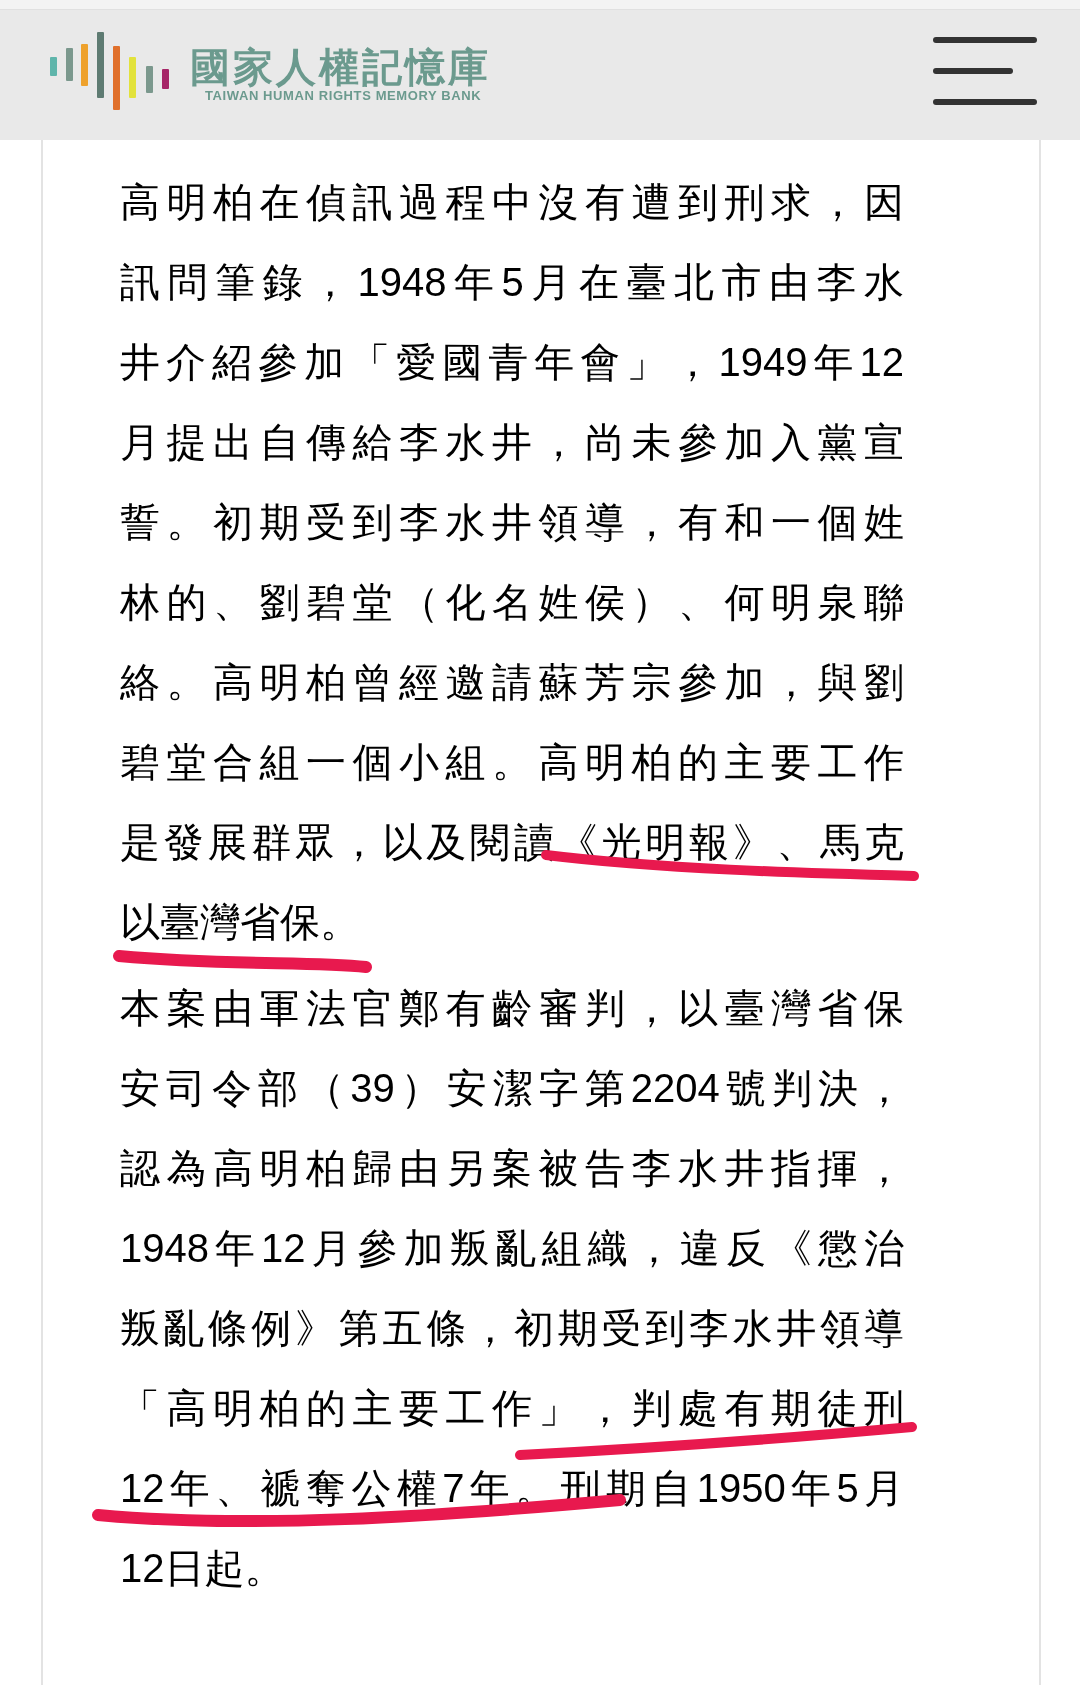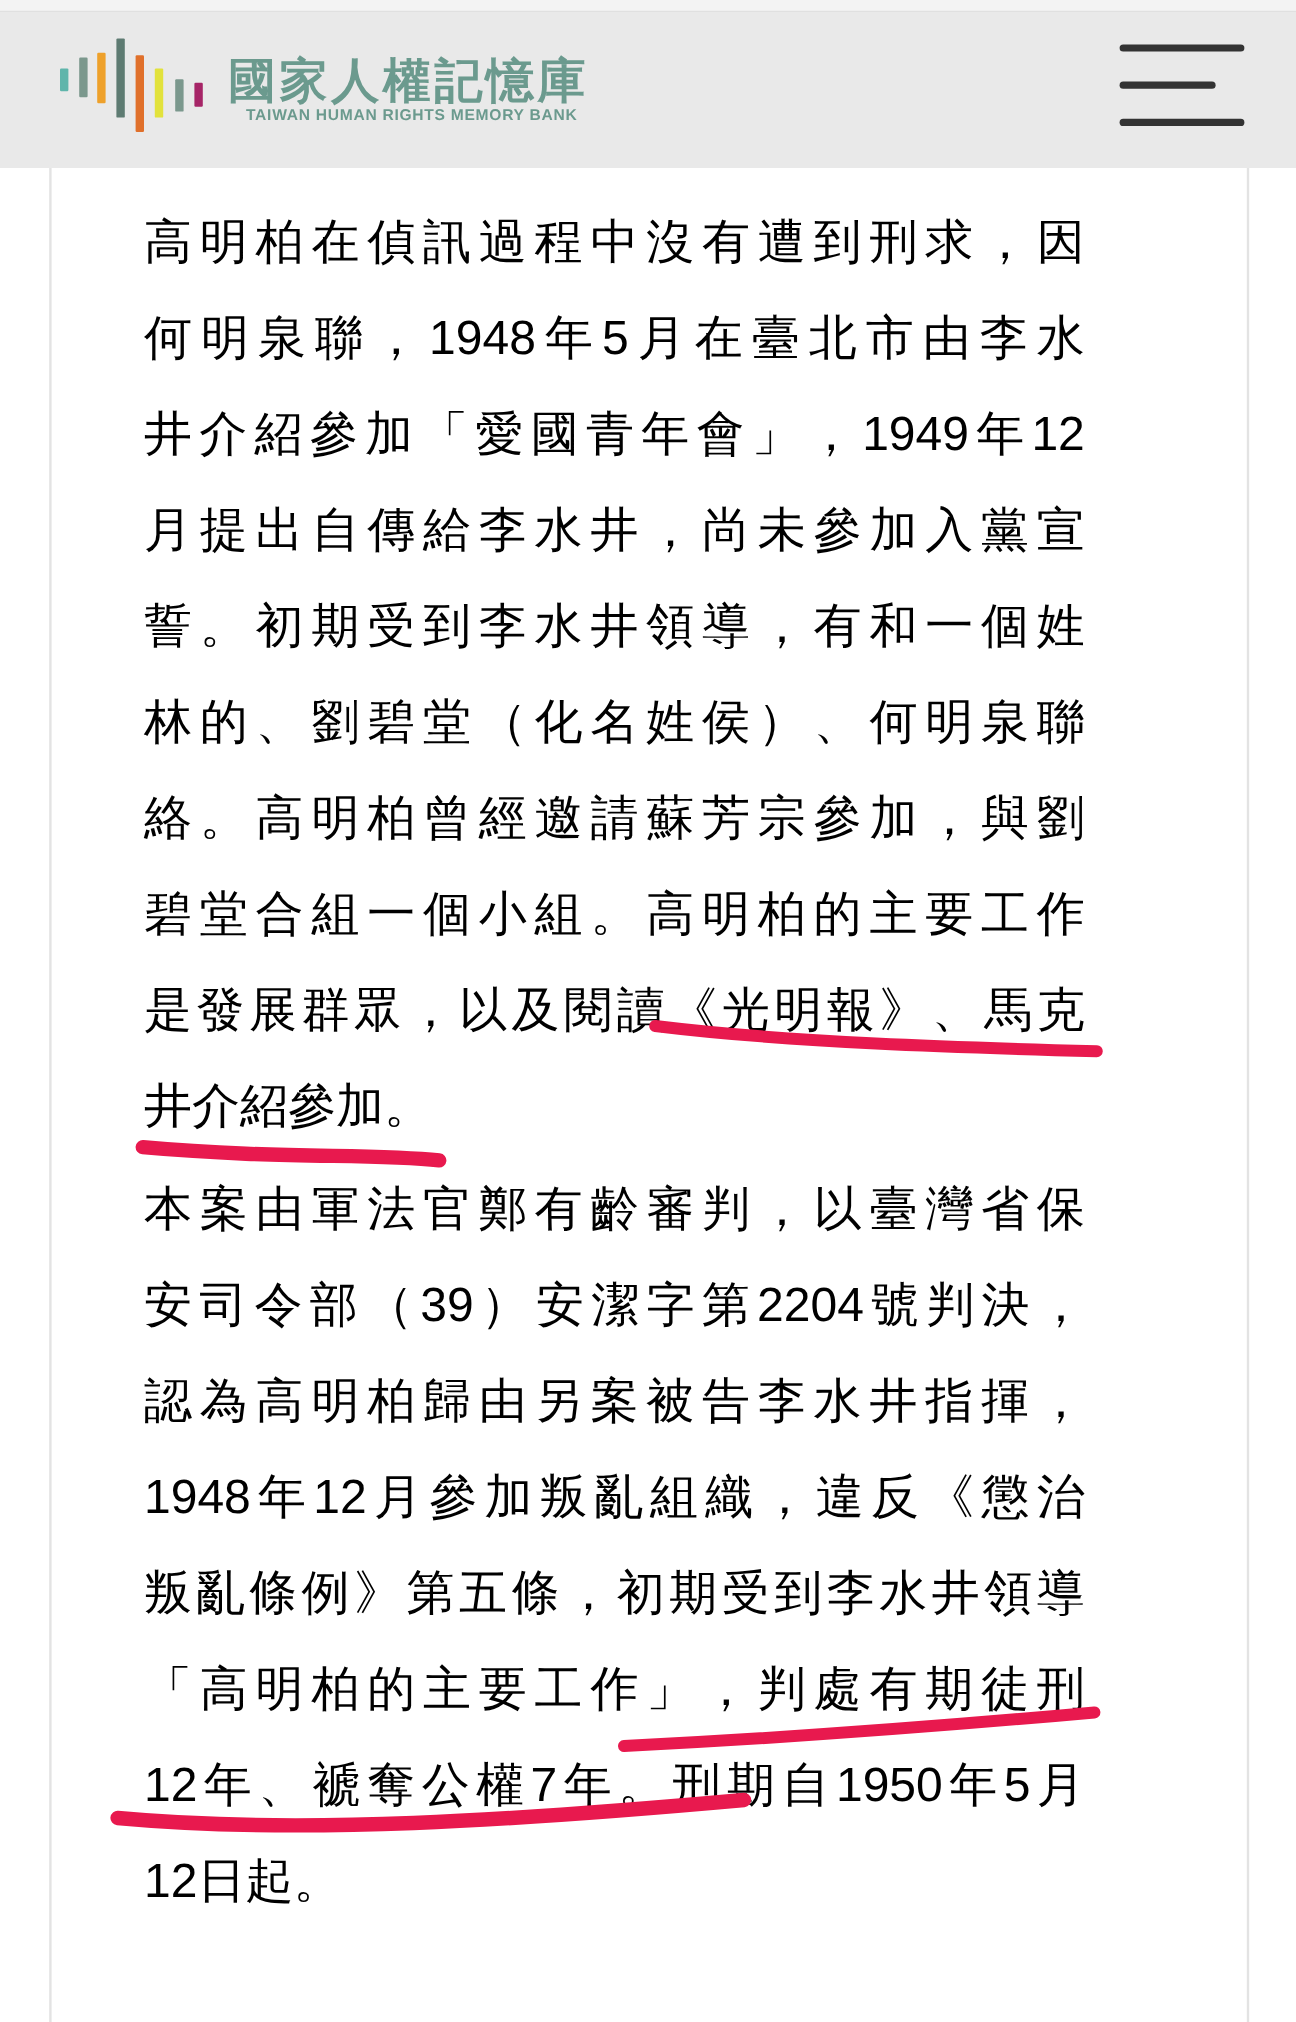--- a/index.html
+++ b/index.html
@@ -98,29 +98,29 @@
       <span class="bar bar2"></span>
       <span class="bar bar3"></span>
     </button>
   </header>
 
   <div class="content-frame"></div>
 
   <main class="article" id="article" style="color: rgb(0, 0, 0);">
       <div class="para">
         <div class="line">高明柏在偵訊過程中沒有遭到刑求，因</div>
-        <div class="line">何明泉聯，1948年5月在臺北市由李水</div>
+        <div class="line">訊問筆錄，1948年5月在臺北市由李水</div>
         <div class="line">井介紹參加「愛國青年會」，1949年12</div>
         <div class="line">月提出自傳給李水井，尚未參加入黨宣</div>
         <div class="line">誓。初期受到李水井領導，有和一個姓</div>
         <div class="line">林的、劉碧堂（化名姓侯）、何明泉聯</div>
         <div class="line">絡。高明柏曾經邀請蘇芳宗參加，與劉</div>
         <div class="line">碧堂合組一個小組。高明柏的主要工作</div>
         <div class="line">是發展群眾，以及閱讀《光明報》、馬克</div>
-        <div class="line short">井介紹參加。</div>
+        <div class="line short">以臺灣省保。</div>
       </div>
       <div class="para">
         <div class="line">本案由軍法官鄭有齡審判，以臺灣省保</div>
         <div class="line">安司令部（39）安潔字第2204號判決，</div>
         <div class="line">認為高明柏歸由另案被告李水井指揮，</div>
         <div class="line">1948年12月參加叛亂組織，違反《懲治</div>
         <div class="line">叛亂條例》第五條，初期受到李水井領導</div>
         <div class="line">「高明柏的主要工作」，判處有期徒刑</div>
         <div class="line">12年、褫奪公權7年。刑期自1950年5月</div>
         <div class="line short">12日起。</div>

